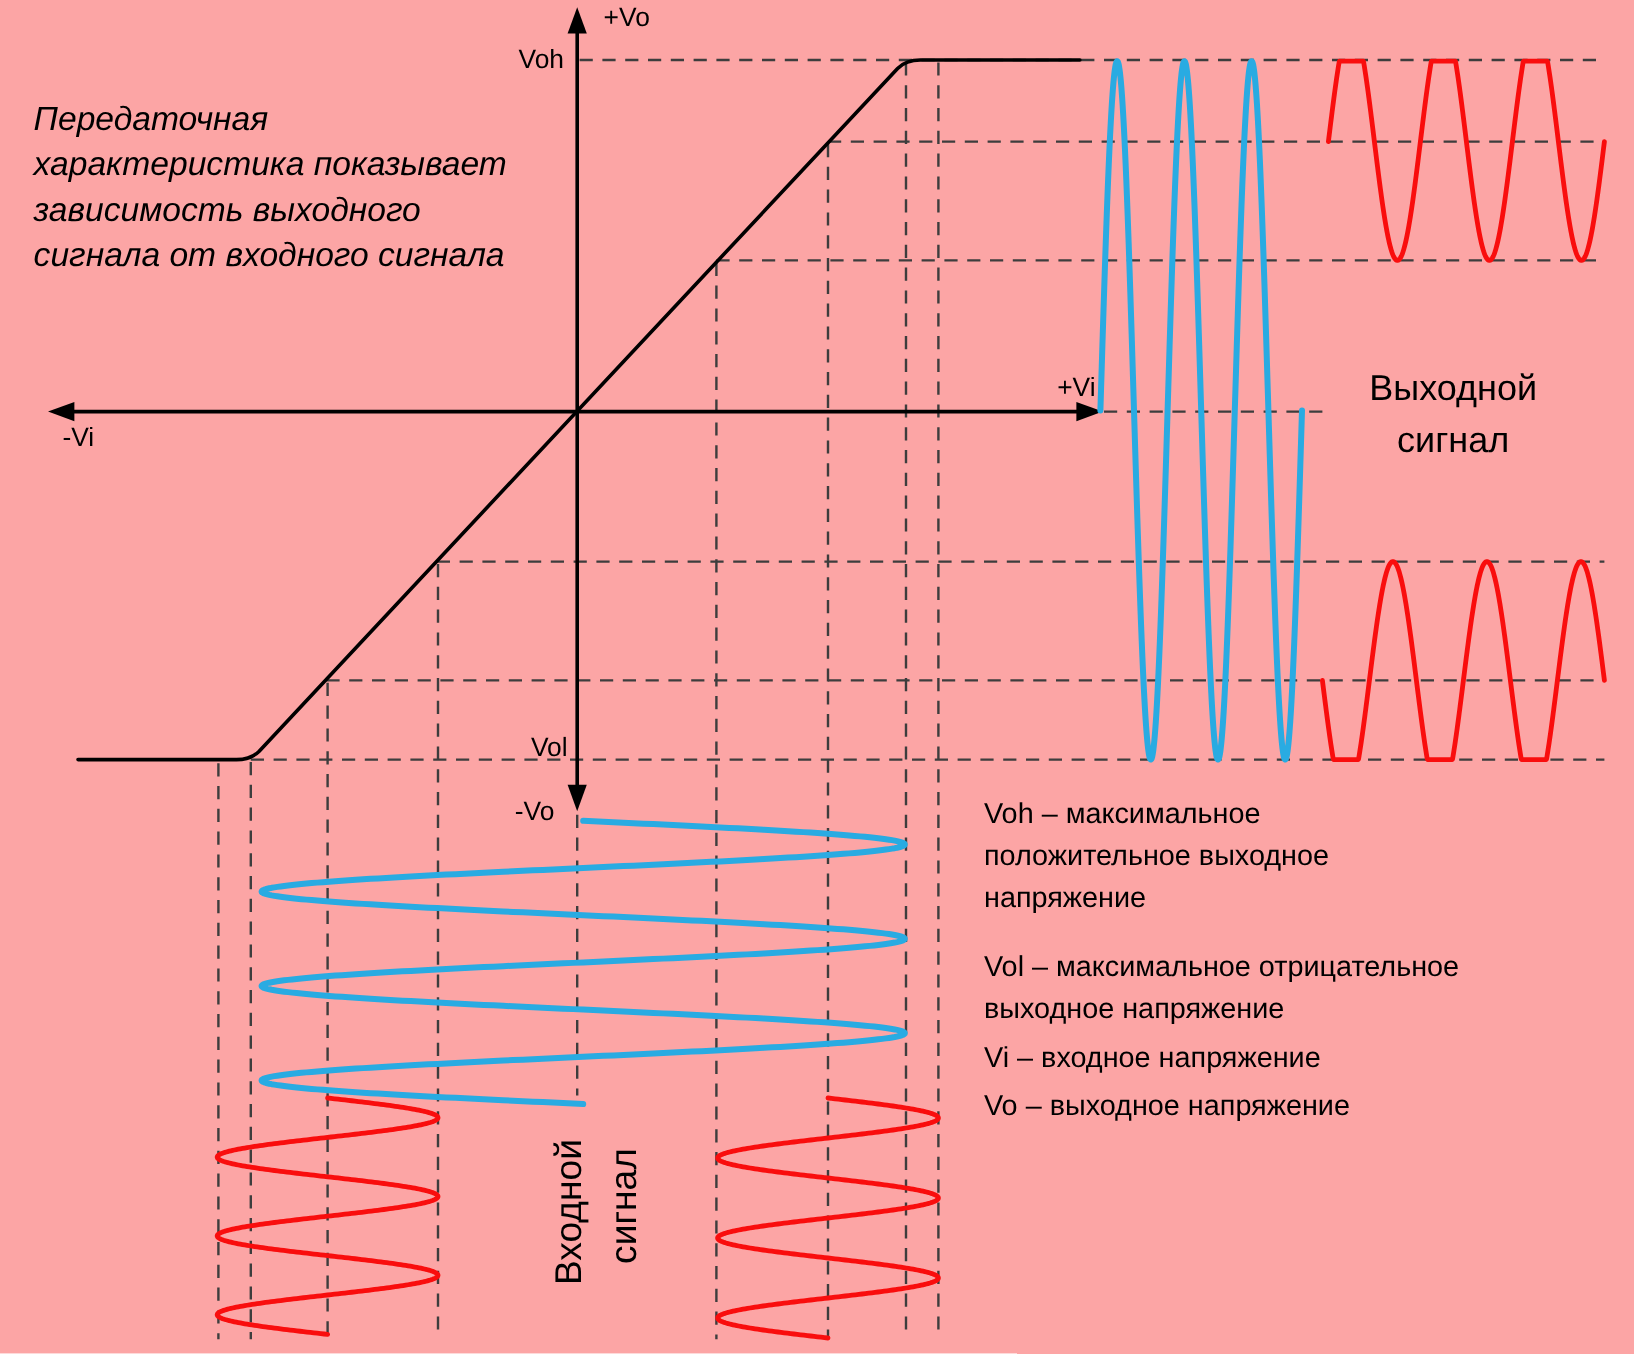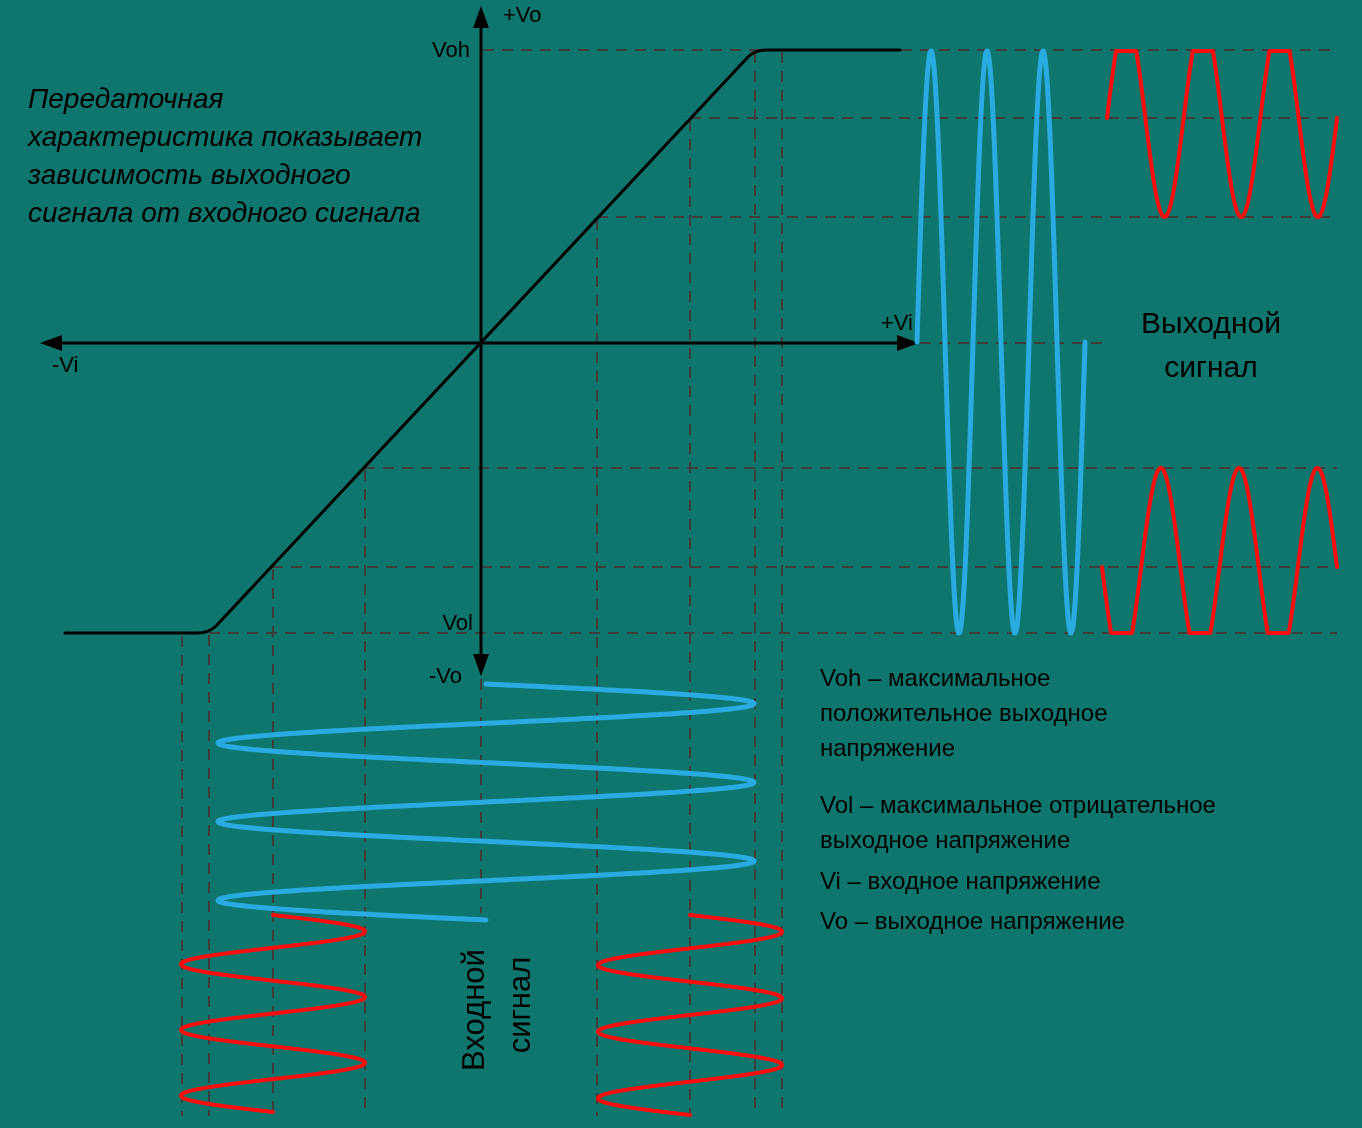--- a/index.html
+++ b/index.html
@@ -1,16 +1,16 @@
 <!DOCTYPE html>
 <html><head>
 <meta charset="utf-8">
 <style>
   html,body{margin:0;padding:0;background:#ffffff;}
-  #stage{position:relative;width:1362px;height:1128px;background:#0f766e;overflow:hidden;
+  #stage{position:relative;width:1362px;height:1128px;background:#fca5a5;overflow:hidden;
          font-family:"Liberation Sans", sans-serif;}
   svg{position:absolute;left:0;top:0;}
   text{fill:#000000;font-family:"Liberation Sans", sans-serif;}
   .note-line{font-size:28px;font-style:italic;}
   .axis-label{font-size:22px;}
   .signal-label{font-size:30px;}
   .signal-label-rot{font-size:31px;}
   .legend-line{font-size:24px;}
   .ink{stroke:#000000;fill:none;}
 </style>

